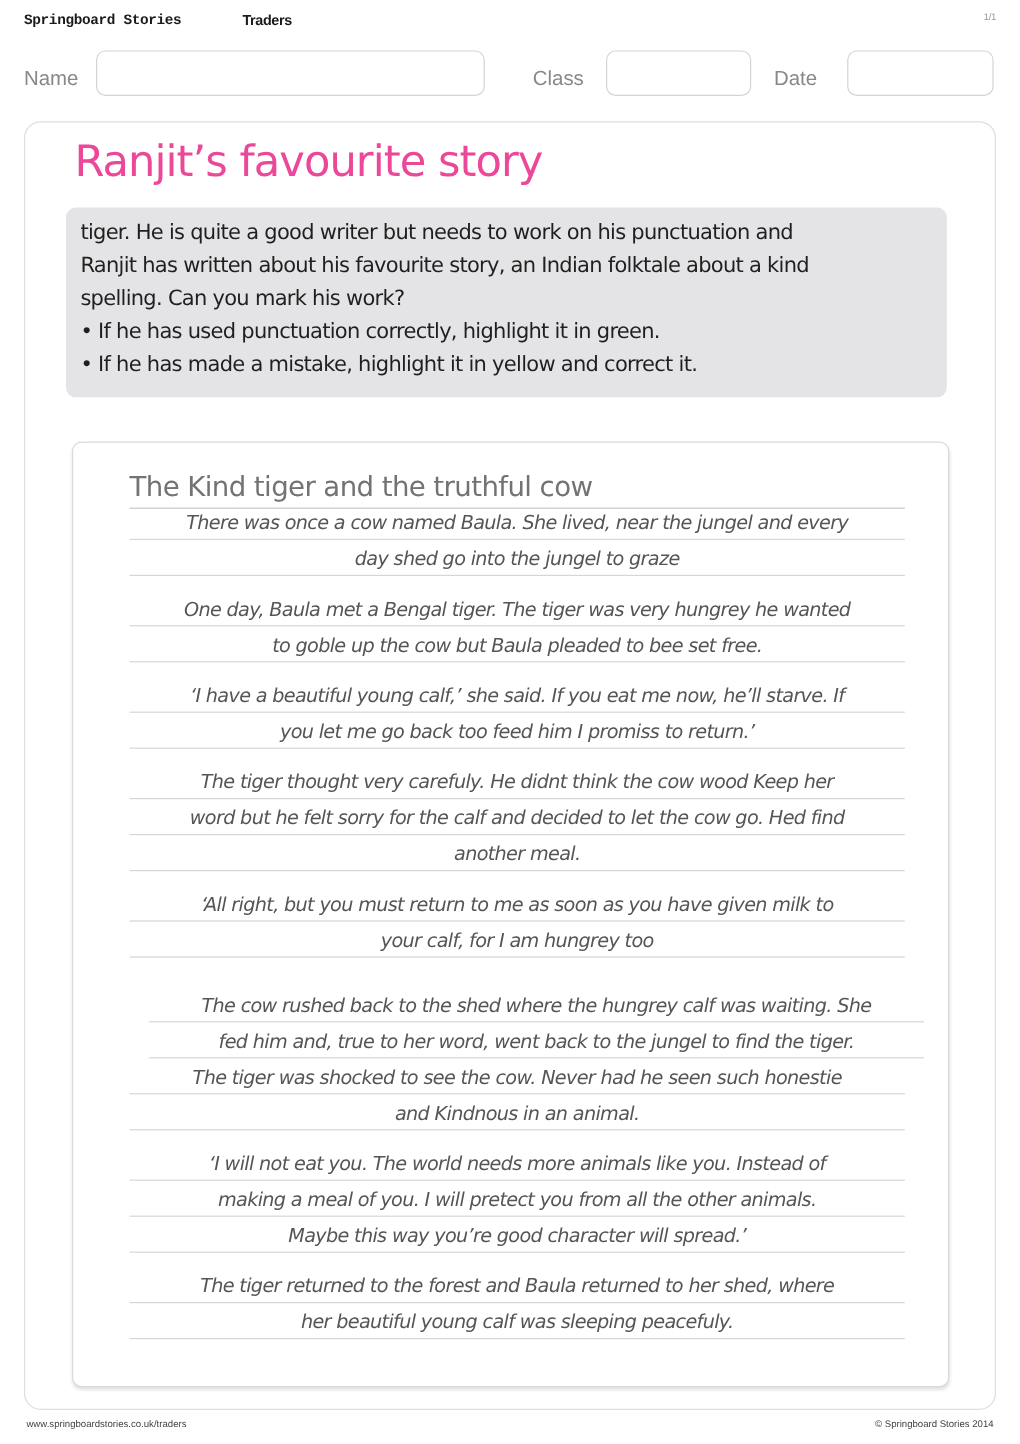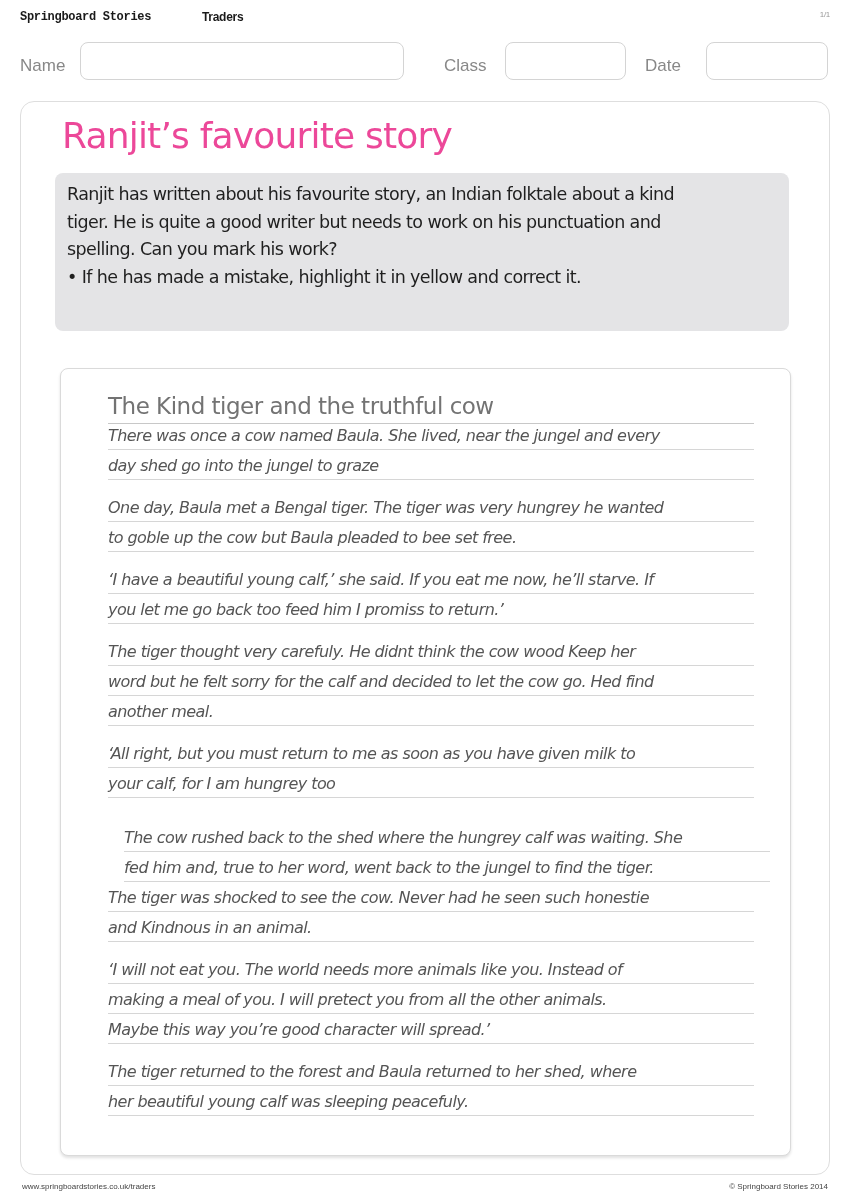--- a/index.html
+++ b/index.html
@@ -19,21 +19,21 @@
 
   .instructions { position: absolute; left: 55px; top: 173px; width: 734px; height: 158px; background: #e4e4e6; border-radius: 8px; box-sizing: border-box; padding: 8px 12px; font-size: 17.5px; line-height: 27.5px; color: #1f1f1f; font-family: "DejaVu Sans", sans-serif; letter-spacing: -0.6px; }
   .instructions p { margin: 0; }
   .instructions .bullet { margin: 0; }
 
   .story-box { position: absolute; left: 60px; top: 368px; width: 731px; height: 788px; border: 1.5px solid #dadada; border-radius: 8px; box-sizing: border-box; background: #fff; box-shadow: 0 2px 3px rgba(0,0,0,0.12); }
 
   .story-title { position: absolute; left: 108px; top: 391px; width: 646px; height: 32px; font-size: 23px; color: #737373; font-family: "DejaVu Sans", sans-serif; letter-spacing: -0.5px; border-bottom: 1.5px solid #c8c8c8; line-height: 30px; }
 
   .para { position: absolute; left: 108px; width: 646px; font-family: "DejaVu Sans", sans-serif; font-style: italic; font-size: 16px; color: #555; letter-spacing: -0.55px; }
-  .para .ln { display: block; height: 30px; line-height: 32px; border-bottom: 1.5px solid #d6d6d6; box-sizing: border-box; white-space: nowrap; }
+  .para .ln { display: block; height: 30px; line-height: 32px; border-bottom: 1.5px solid #d6d6d6; box-sizing: border-box; white-space: nowrap; text-align: center; }
 
   .footer-left { position: absolute; left: 22px; top: 1182px; font-size: 8px; color: #444; }
   .footer-right { position: absolute; right: 22px; top: 1182px; font-size: 8px; color: #444; margin-left: 48px; }
 </style>
 </head>
 <body>
 
 <div class="topbar">
   <span class="brand">Springboard Stories</span>
   <span class="series">Traders</span>
@@ -47,23 +47,24 @@
 <div class="field-box" style="left:505px; width:121px;"></div>
 
 <span class="field-label" style="left:645px;">Date</span>
 <div class="field-box" style="left:706px; width:122px;"></div>
 
 <div class="sheet"></div>
 
 <div class="title">Ranjit’s favourite story</div>
 
 <div class="instructions">
+  <p>tiger. He is quite a good writer but needs to work on his punctuation and</p>
   <p>Ranjit has written about his favourite story, an Indian folktale about a kind</p>
-  <p>tiger. He is quite a good writer but needs to work on his punctuation and</p>
   <p>spelling. Can you mark his work?</p>
+  <p class="bullet">• If he has used punctuation correctly, highlight it in green.</p>
   <p class="bullet">• If he has made a mistake, highlight it in yellow and correct it.</p>
 </div>
 
 <div class="story-box"></div>
 
 <div class="story-title">The Kind tiger and the truthful cow</div>
 
 <div class="para" style="top:420px;">
   <span class="ln">There was once a cow named Baula. She lived, near the jungel and every</span>
   <span class="ln">day shed go into the jungel to graze</span>

